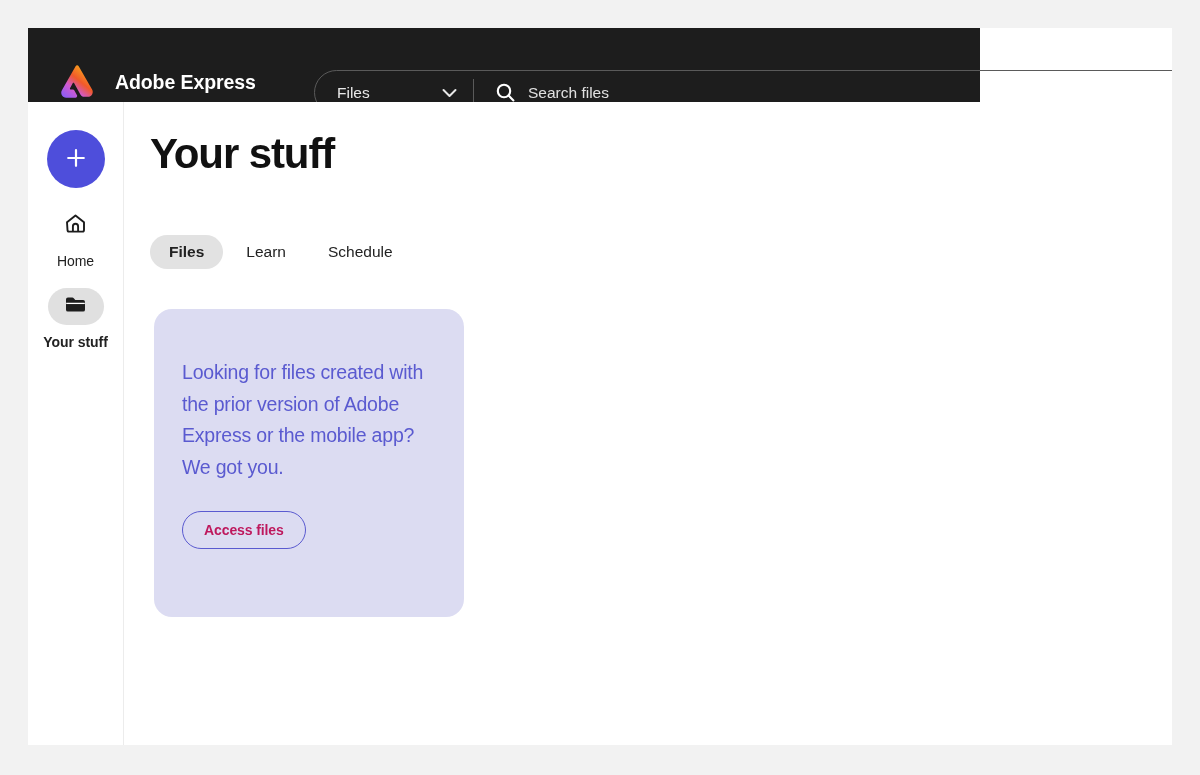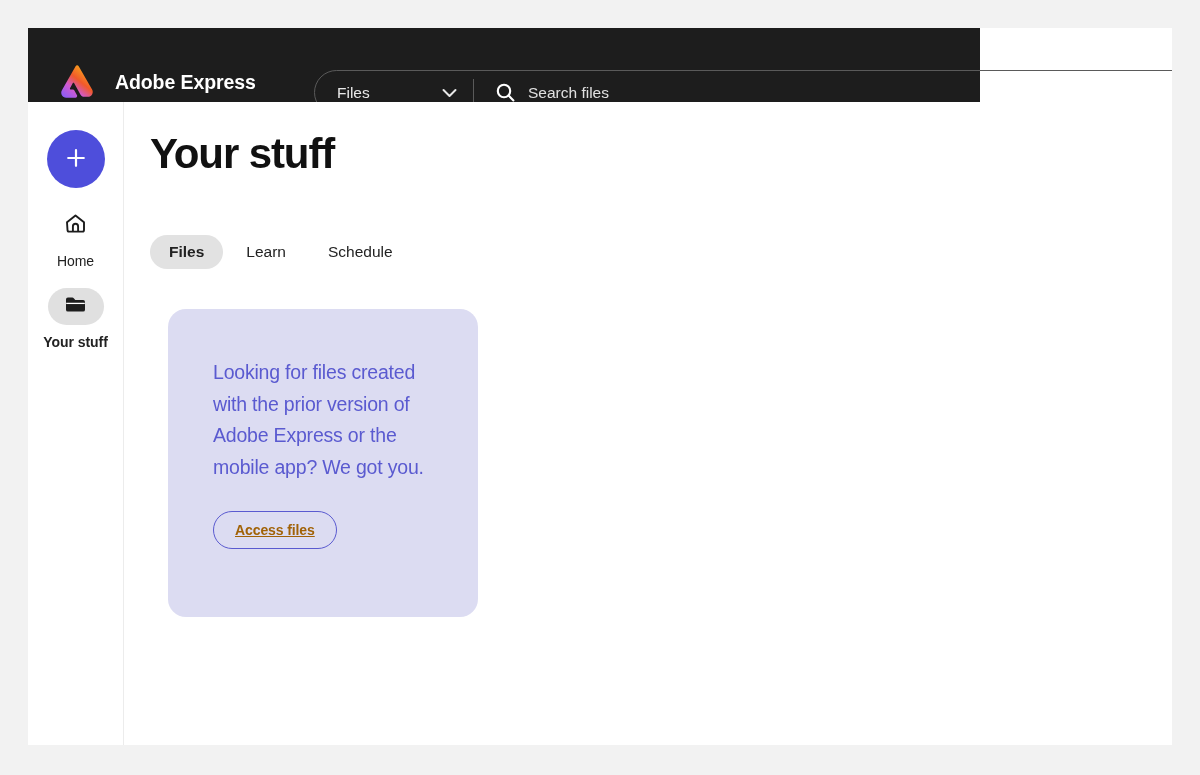--- a/index.html
+++ b/index.html
@@ -227,50 +227,49 @@
     white-space: nowrap;
   }
   .tab.active {
     background: #e2e2e2;
     font-weight: bold;
   }
 
   
   .promo-card {
     position: absolute;
-    left: 44px;
+    left: 30px;
     top: 207px;
     width: 310px;
     height: 308px;
     background: #dcdcf2;
     border-radius: 18px;
     box-sizing: border-box;
-    padding: 48px 28px 0 45px;
+    padding: 48px 28px 0 28px;
   }
   .promo-text {
     margin: 0;
     font-size: 19.5px;
     line-height: 31.5px;
     color: #5a5ad0;
     letter-spacing: -0.2px;
   }
   .promo-btn {
     margin-top: 28px;
     display: inline-block;
     padding: 10px 21px;
     border: 1.6px solid #5a5ad0;
     border-radius: 20px;
     background: transparent;
-    color: #a16207;
+    color: #be185d;
     font-size: 14px;
     font-weight: bold;
     font-family: "Liberation Sans", sans-serif;
     cursor: pointer;
     letter-spacing: -0.1px;
-    text-decoration: underline;
   }
 </style>
 </head>
 <body>
 
 <div class="app-window">
 
   <div class="topbar">
 
     <div class="brand">

